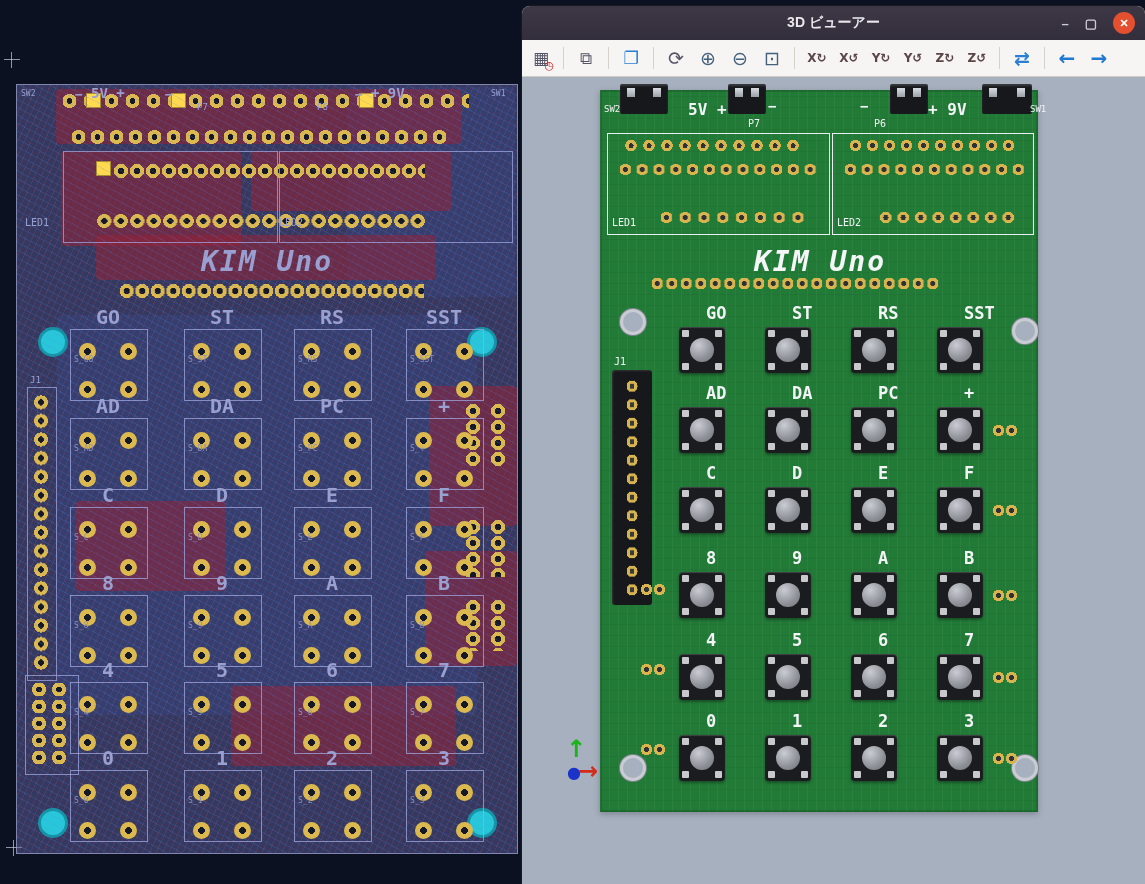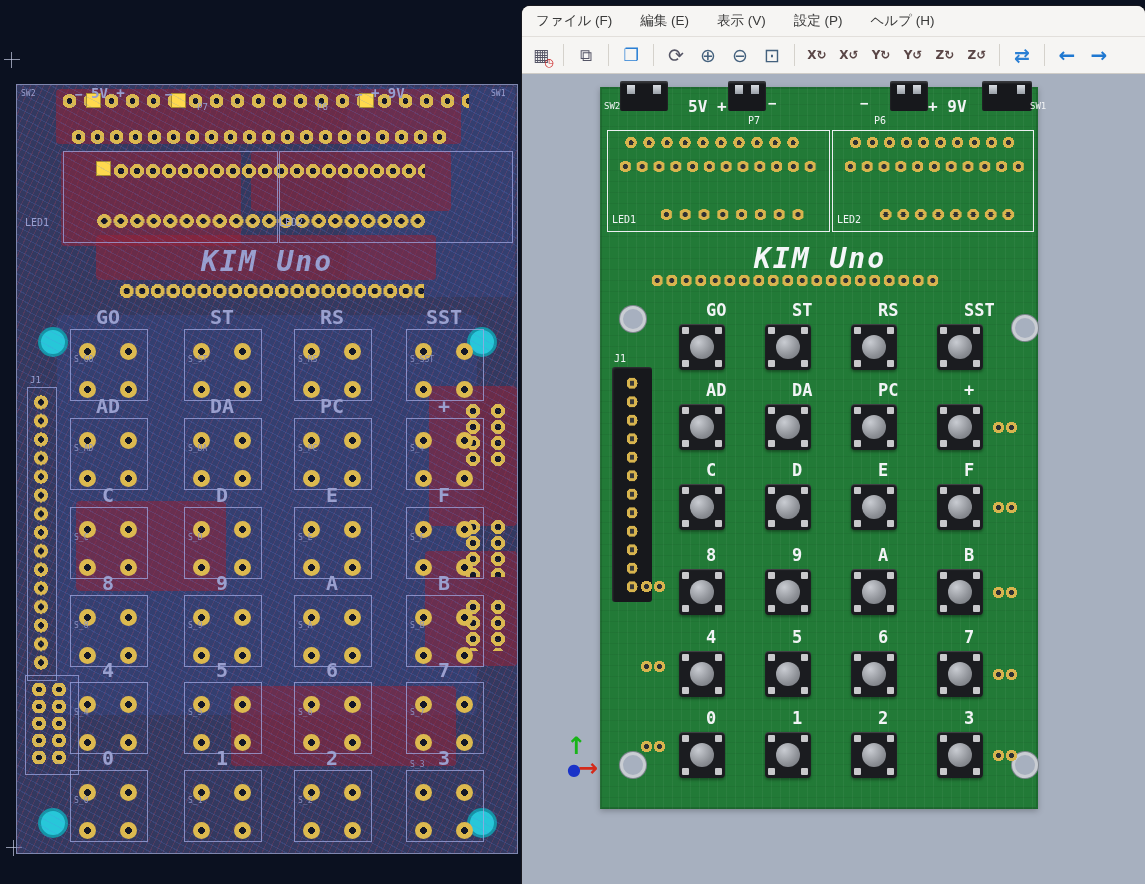--- a/index.html
+++ b/index.html
@@ -324,34 +324,35 @@
         <div class="padL" style="left: 303px; top: 822px;"></div>
         <div class="padL" style="left: 344px; top: 822px;"></div>
         <div class="klabelL" style="left: 292px; top: 746px; width: 80px;">2</div>
         <div class="kref" style="left: 298px; top: 796px;">S_2</div>
         <div class="silkbox" style="left: 406px; top: 770px; width: 76px; height: 70px;"></div>
         <div class="padL" style="left: 415px; top: 784px;"></div>
         <div class="padL" style="left: 456px; top: 784px;"></div>
         <div class="padL" style="left: 415px; top: 822px;"></div>
         <div class="padL" style="left: 456px; top: 822px;"></div>
         <div class="klabelL" style="left: 404px; top: 746px; width: 80px;">3</div>
-        <div class="kref" style="left: 410px; top: 760px; text-align: center;">S_3</div>
+        <div class="kref" style="left: 410px; top: 796px; text-align: center;">S_3</div>
       </div>
   </div>
 
   <div class="win">
 
-
-    <div class="menubar">
-      <span>ファイル (F)</span>
-      <span>編集 (E)</span>
-      <span>表示 (V)</span>
-      <span>設定 (P)</span>
-      <span>ヘルプ (H)</span>
+    <div class="titlebar">
+      <span>3D ビューアー</span>
+      <div class="winbtns">
+        <span class="wbtn">–</span>
+        <span class="wbtn">▢</span>
+        <span class="closebtn">✕</span>
+      </div>
     </div>
+
 
     <div class="toolbar">
       <div class="tbtn">
         <span>▦</span>
         <span class="tb-overlay">◷</span>
       </div>
       <div class="tsep"></div>
       <div class="tbtn">⧉</div>
       <div class="tsep"></div>
       <div class="tbtn tb-blue">❐</div>

